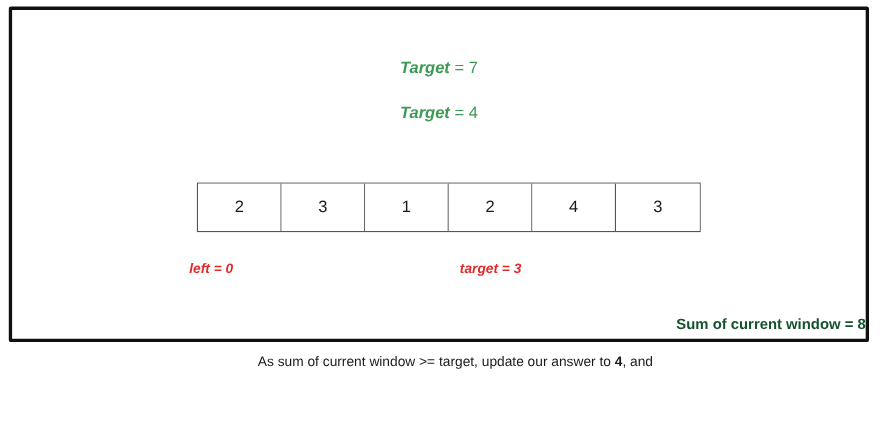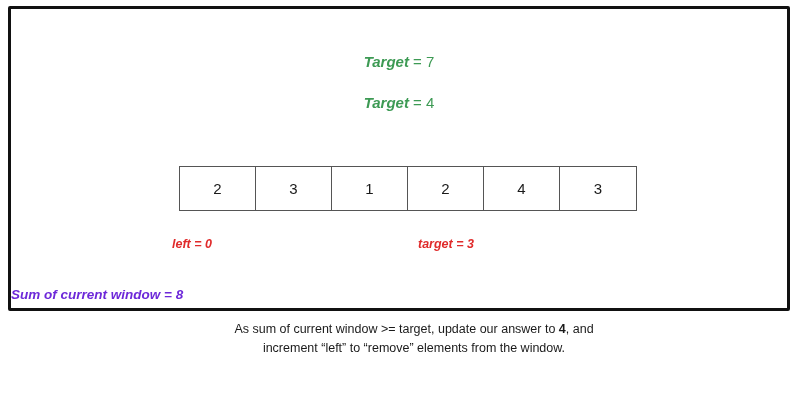--- a/index.html
+++ b/index.html
@@ -81,26 +81,25 @@
     white-space: nowrap;
   }
   .pointer .pval { font-style: italic; }
   .ptr-left { left: 161px; top: 228px; }
   .ptr-right { left: 407px; top: 228px; }
 
   
   .sum-line {
     position: absolute;
     width: 100%;
-    text-align: left;
+    text-align: right;
     top: 278px;
     font-size: 13.5px;
-    font-style: italic;
     font-weight: bold;
-    color: #6d28d9;
+    color: #14532d;
   }
 
   
   .explain {
     position: absolute;
     left: 0;
     right: 0;
     top: 311px;
     text-align: center;
     font-size: 12.5px;
@@ -138,17 +137,16 @@
     </div>
 
     <div class="pointer ptr-right">
       <span>target</span><span> = </span><span class="pval">3</span>
     </div>
 
     <div class="sum-line">Sum of current window = 8</div>
 
     <div class="explain">
       <div><span>As sum of current window &gt;= target, update our answer to </span><b>4</b><span>, and</span></div>
-      <div>increment “left” to “remove” elements from the window.</div>
     </div>
 
   </div>
 </div>
 
 </body></html>

